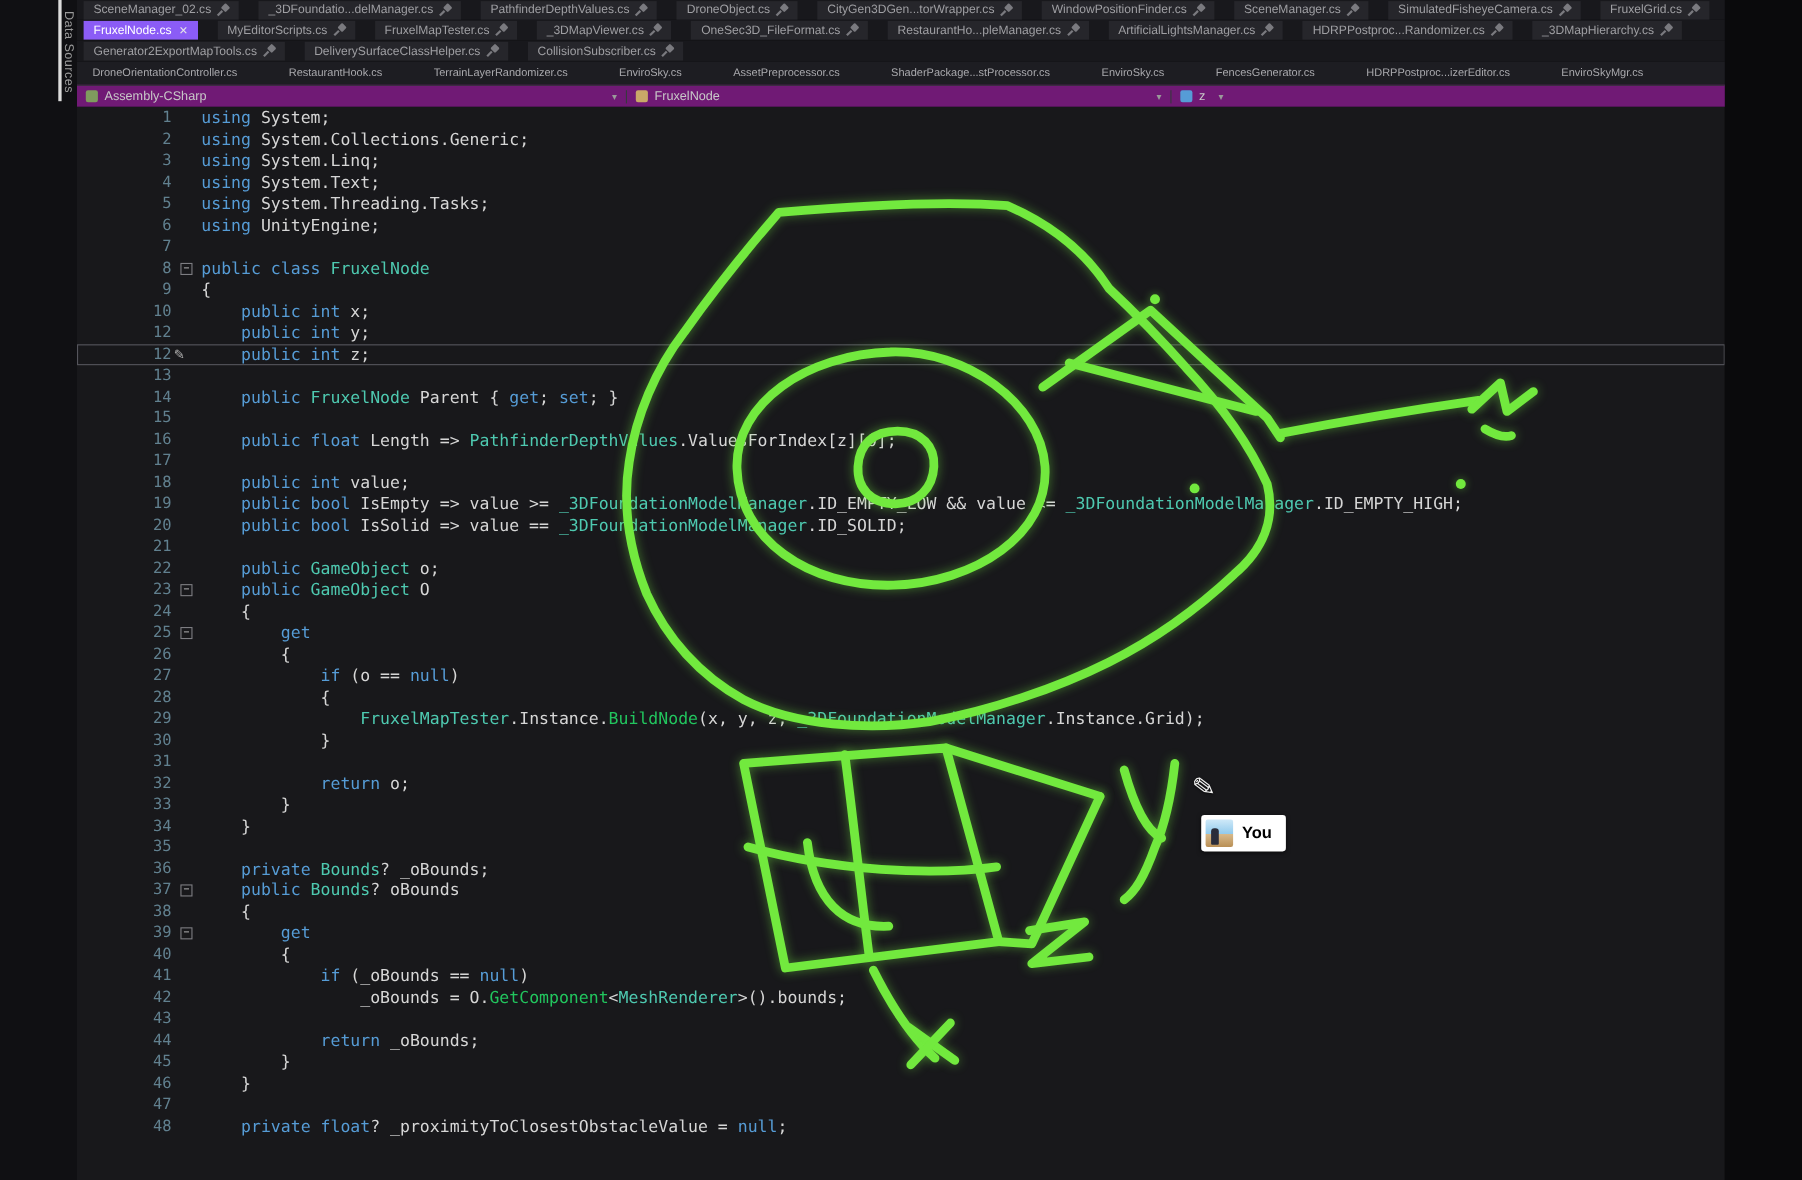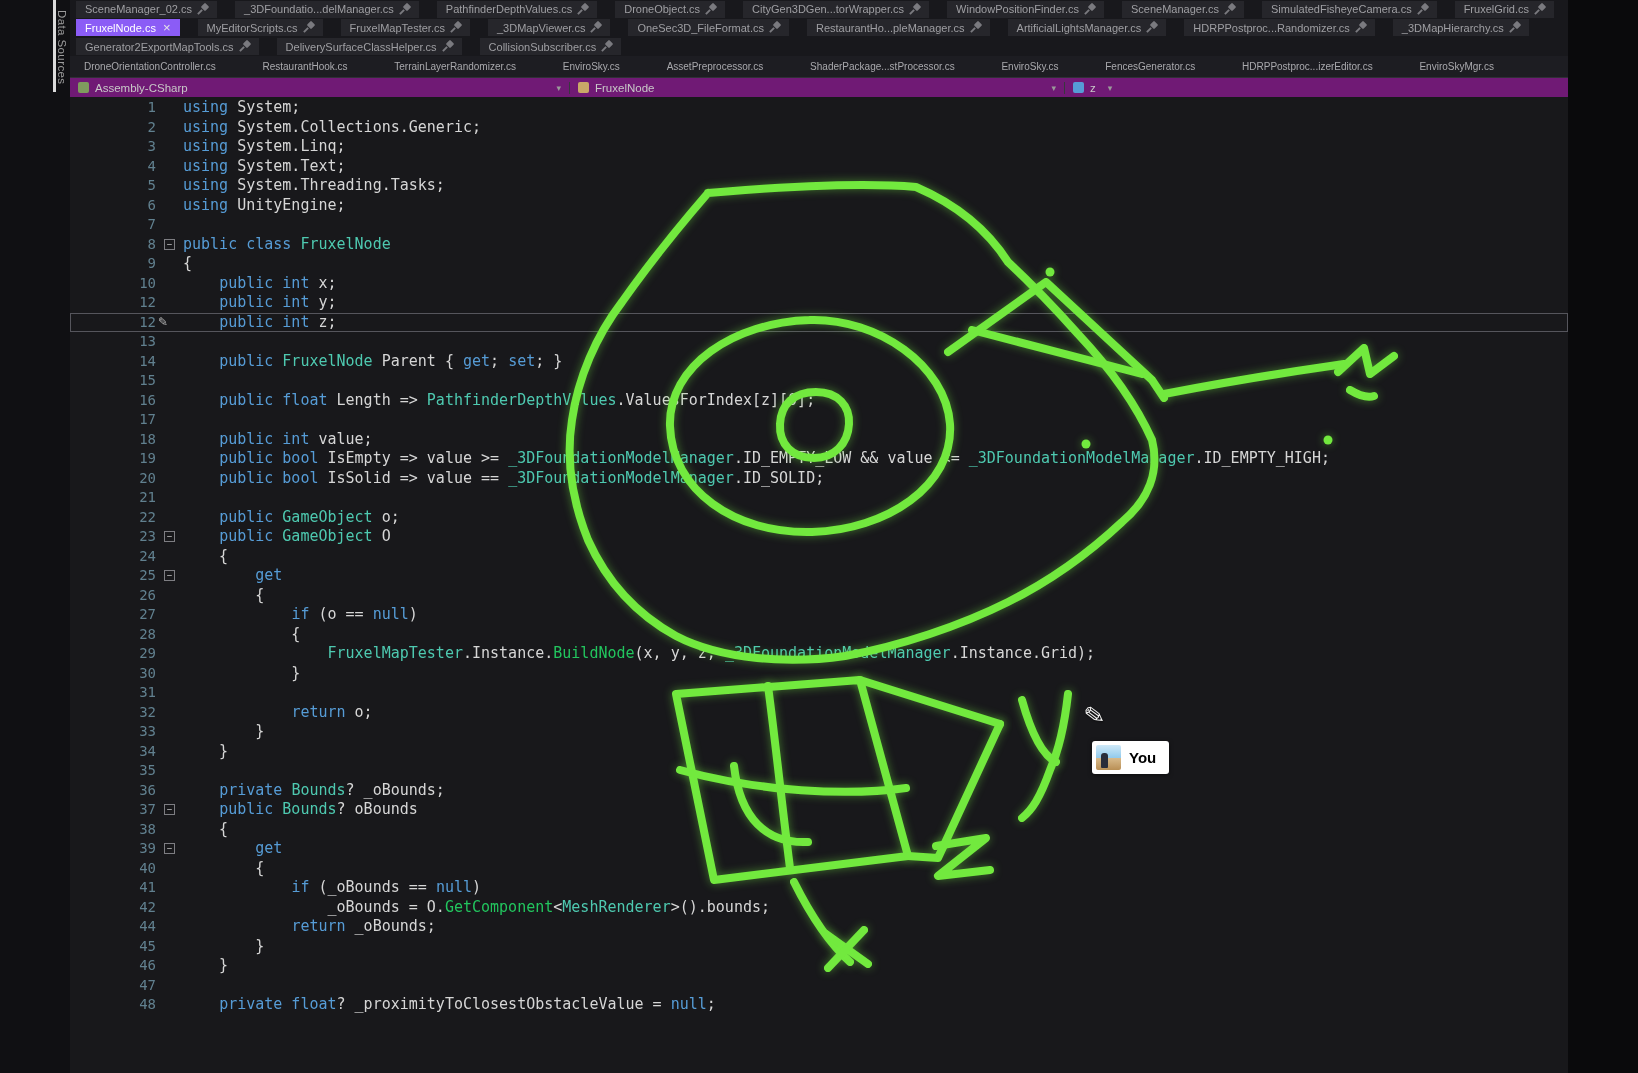--- a/index.html
+++ b/index.html
@@ -266,20 +266,21 @@
       <div class="code-line"><span class="ln">33</span><span class="fold"></span><span class="code"><span class="p">        }</span></span></div>
       <div class="code-line"><span class="ln">34</span><span class="fold"></span><span class="code"><span class="p">    }</span></span></div>
       <div class="code-line"><span class="ln">35</span><span class="fold"></span><span class="code"></span></div>
       <div class="code-line"><span class="ln">36</span><span class="fold"></span><span class="code"><span class="p">    </span><span class="k">private</span><span class="p"> </span><span class="t">Bounds</span><span class="p">? _oBounds;</span></span></div>
       <div class="code-line"><span class="ln">37</span><span class="fold"><span class="foldbox">−</span></span><span class="code"><span class="p">    </span><span class="k">public</span><span class="p"> </span><span class="t">Bounds</span><span class="p">? </span><span class="u">oBounds</span></span></div>
       <div class="code-line"><span class="ln">38</span><span class="fold"></span><span class="code"><span class="p">    {</span></span></div>
       <div class="code-line"><span class="ln">39</span><span class="fold"><span class="foldbox">−</span></span><span class="code"><span class="p">        </span><span class="k">get</span></span></div>
       <div class="code-line"><span class="ln">40</span><span class="fold"></span><span class="code"><span class="p">        {</span></span></div>
       <div class="code-line"><span class="ln">41</span><span class="fold"></span><span class="code"><span class="p">            </span><span class="k">if</span><span class="p"> (_oBounds == </span><span class="k">null</span><span class="p">)</span></span></div>
       <div class="code-line"><span class="ln">42</span><span class="fold"></span><span class="code"><span class="p">                _oBounds = O.</span><span class="m">GetComponent</span><span class="p">&lt;</span><span class="t">MeshRenderer</span><span class="p">&gt;().bounds;</span></span></div>
+      <div class="code-line"><span class="ln">43</span><span class="fold"></span><span class="code"></span></div>
       <div class="code-line"><span class="ln">44</span><span class="fold"></span><span class="code"><span class="p">            </span><span class="k">return</span><span class="p"> _oBounds;</span></span></div>
       <div class="code-line"><span class="ln">45</span><span class="fold"></span><span class="code"><span class="p">        }</span></span></div>
       <div class="code-line"><span class="ln">46</span><span class="fold"></span><span class="code"><span class="p">    }</span></span></div>
       <div class="code-line"><span class="ln">47</span><span class="fold"></span><span class="code"></span></div>
       <div class="code-line"><span class="ln">48</span><span class="fold"></span><span class="code"><span class="p">    </span><span class="k">private float</span><span class="p">? _proximityToClosestObstacleValue = </span><span class="k">null</span><span class="p">;</span></span></div>
     </div>
 
   <svg class="annotation" viewBox="0 0 1638 1073" xmlns="http://www.w3.org/2000/svg">
       <path d="M 708 193 C 790 186 870 183 916 187 C 960 206 990 234 1008 262 C 1040 292 1062 316 1078 334 C 1108 366 1134 400 1152 440 C 1160 472 1148 500 1122 522 C 1090 552 1052 580 1008 602 C 960 626 900 646 845 656 C 790 664 722 660 676 636 C 636 614 606 580 588 540 C 572 500 566 458 572 420 C 578 378 596 336 622 302 C 646 268 676 230 708 193"></path>
       <path d="M 810 320 C 878 318 946 366 950 424 C 954 486 886 530 812 532 C 734 534 672 490 670 426 C 668 366 734 322 810 320"></path>

